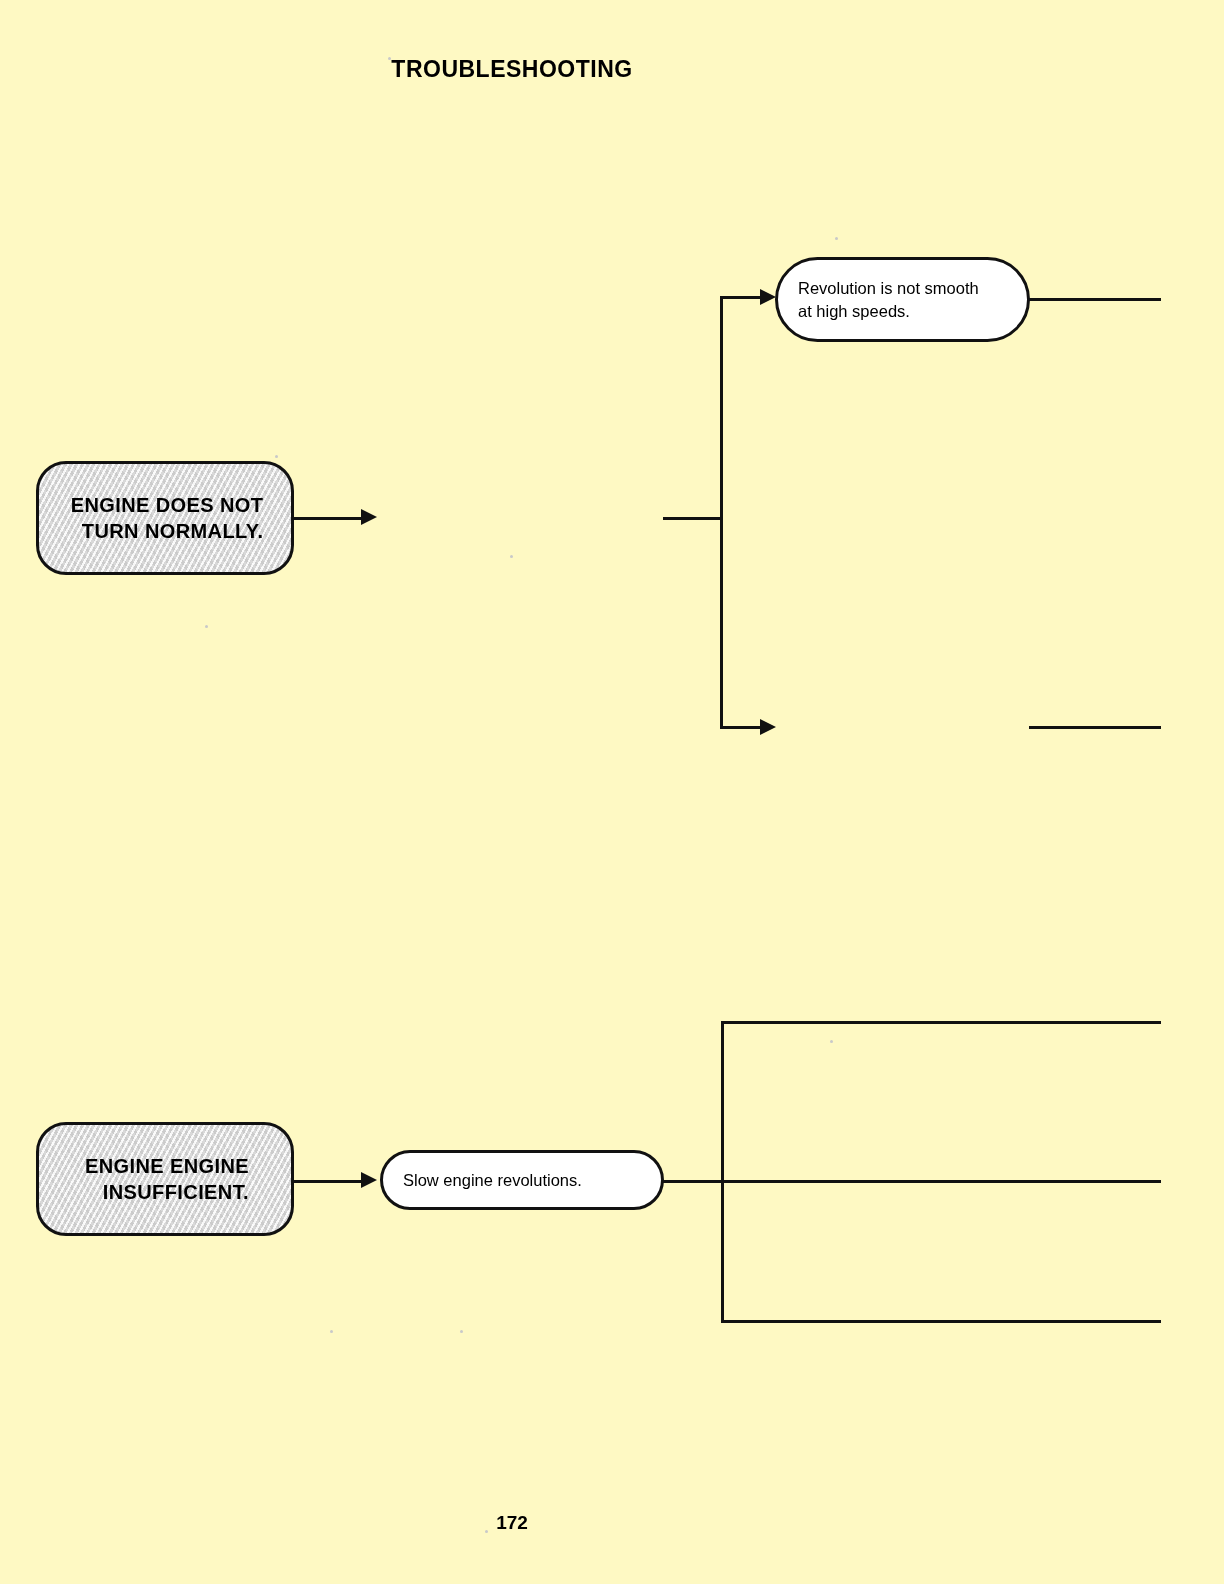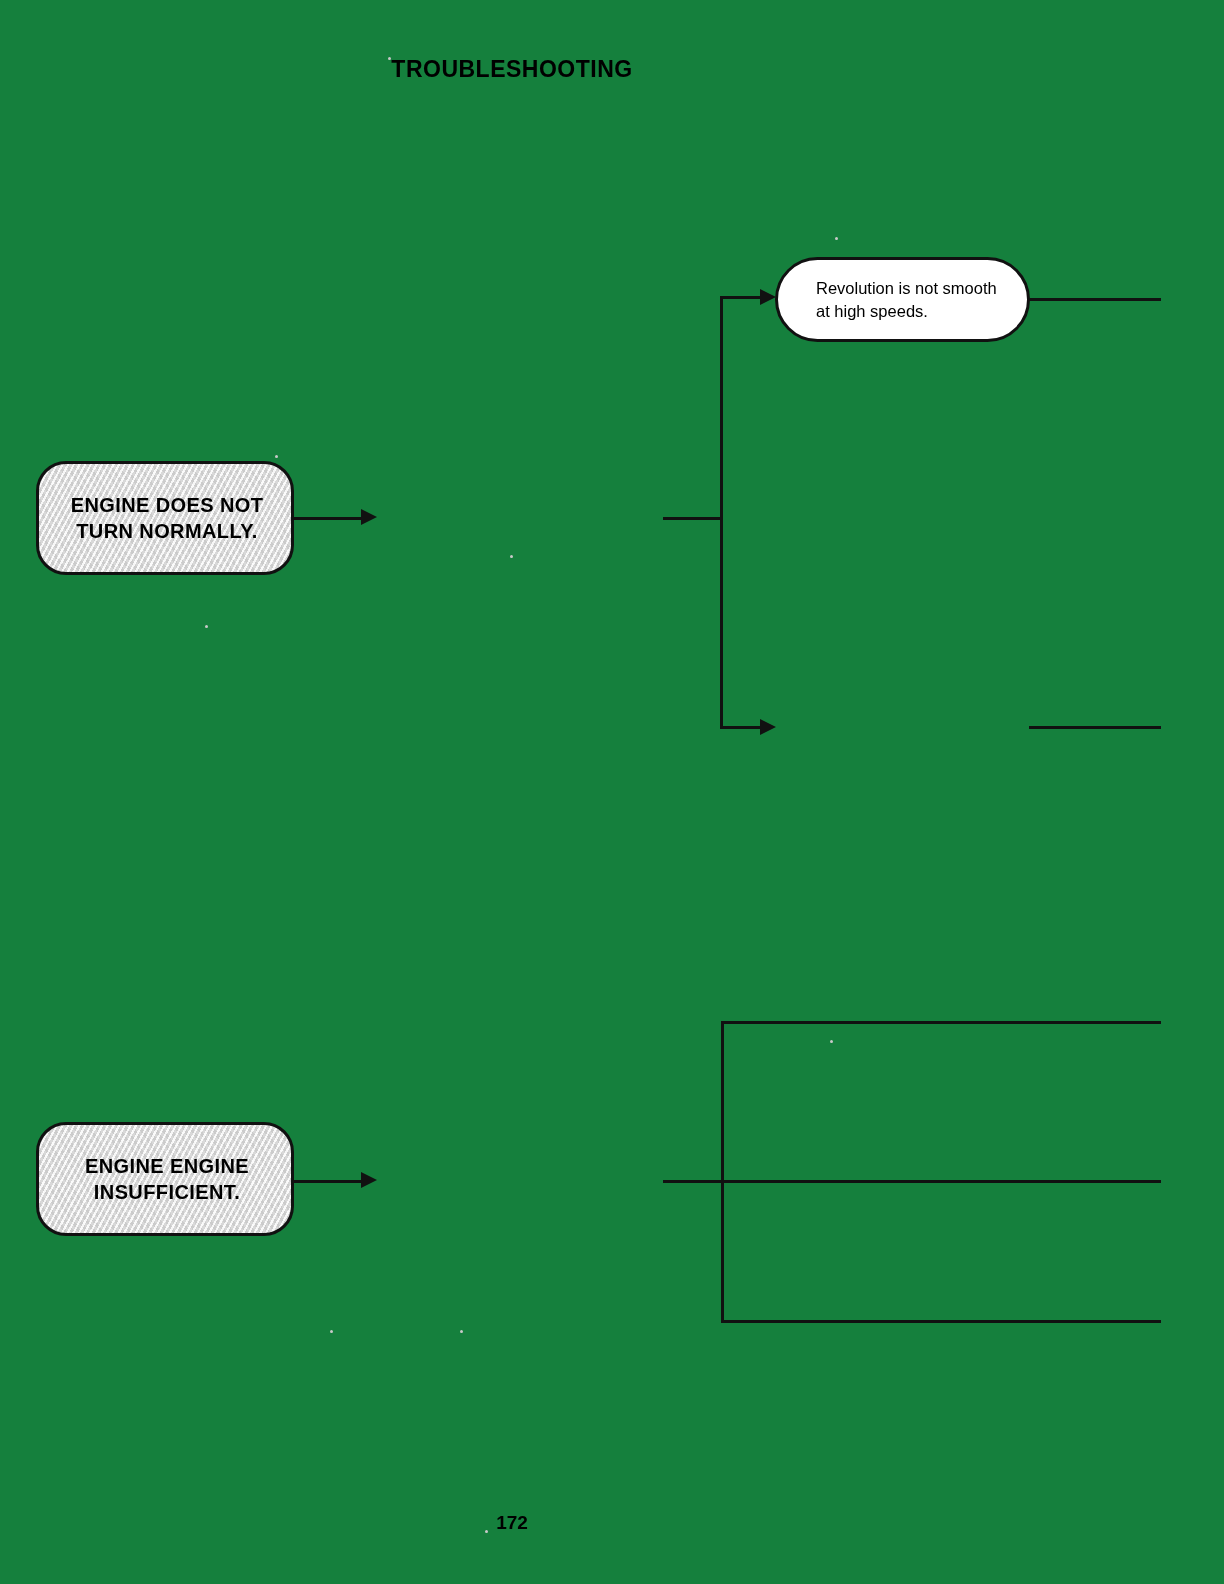--- a/index.html
+++ b/index.html
@@ -8,21 +8,21 @@
     background: #ffffff;
   }
   body {
     font-family: "Liberation Sans", sans-serif;
     color: #000000;
   }
   #page {
     position: relative;
     width: 1224px;
     height: 1584px;
-    background: #15803d;
+    background: #fef9c3;
     overflow: hidden;
   }
 
   
   .page-title {
     position: absolute;
     left: 0;
     top: 56px;
     width: 1224px;
     text-align: center;
@@ -64,41 +64,41 @@
         rgba(160,160,160,0.18) 3px,
         rgba(160,160,160,0.18) 6px);
     display: flex;
     align-items: center;
     justify-content: center;
   }
   .node-primary .node-text {
     font-size: 20px;
     font-weight: bold;
     line-height: 1.30;
-    text-align: center;
+    text-align: right;
     letter-spacing: 0.4px;
     white-space: pre-line;
     padding-left: 4px;
   }
 
   
   .node-pill {
     position: absolute;
     box-sizing: border-box;
     border: 3px solid #111;
     background: #ffffff;
     display: flex;
     align-items: center;
   }
   .node-pill .node-text {
     font-size: 16.5px;
     line-height: 1.34;
     text-align: left;
     white-space: pre-line;
-    padding-left: 38px;
+    padding-left: 20px;
   }
 
   
   .hline {
     position: absolute;
     height: 0;
     border-top: 3px solid #111;
   }
   .vline {
     position: absolute;
@@ -157,20 +157,23 @@
   <div class="hline" style="left:1029px; top:726px; width:132px;"></div>
 
   <div class="node-primary" style="left:36px; top:1122px; width:258px; height:114px;">
     <span class="node-text">ENGINE ENGINE
 INSUFFICIENT.</span>
   </div>
 
   <div class="hline" style="left:294px; top:1180px; width:72px;"></div>
   <div class="arrowhead" style="left:361px; top:1172px;"></div>
 
+  <div class="node-pill" style="left:380px; top:1150px; width:284px; height:60px; border-radius:30px;">
+    <span class="node-text">Slow engine revolutions.</span>
+  </div>
 
   <div class="hline" style="left:663px; top:1180px; width:498px;"></div>
   <div class="vline" style="left:721px; top:1022px; height:300px;"></div>
   <div class="hline" style="left:721px; top:1021px; width:440px;"></div>
   <div class="hline" style="left:721px; top:1320px; width:440px;"></div>
 
   <div class="speck" style="left:275px; top:455px; width:3px; height:3px;"></div>
   <div class="speck" style="left:205px; top:625px; width:3px; height:3px;"></div>
   <div class="speck" style="left:460px; top:1330px; width:3px; height:3px;"></div>
   <div class="speck" style="left:330px; top:1330px; width:3px; height:3px;"></div>

